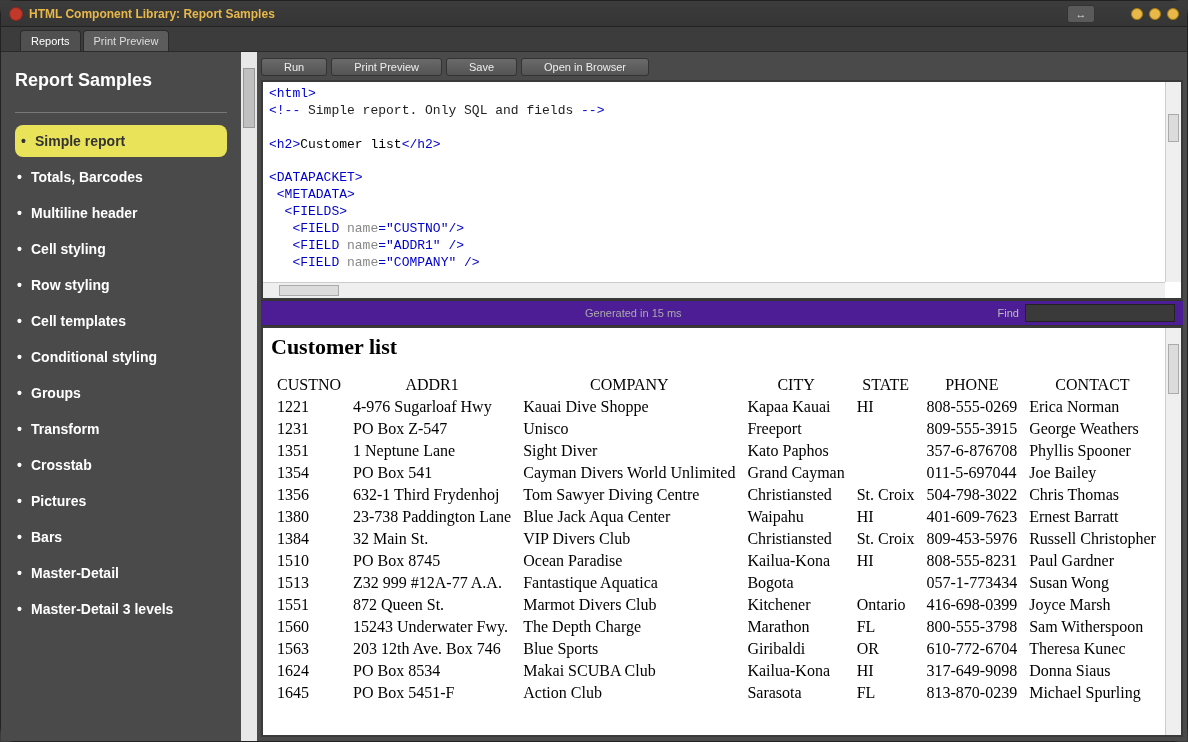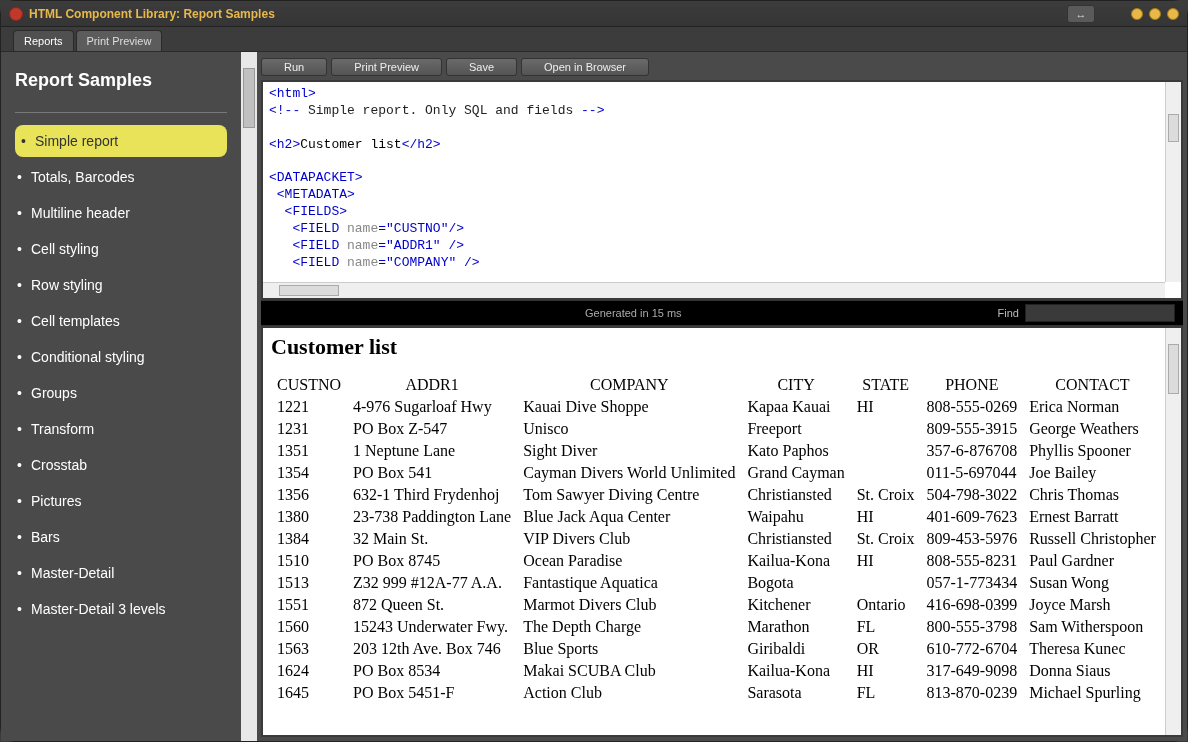--- a/index.html
+++ b/index.html
@@ -47,21 +47,21 @@
   color: #ddd; font-size: 11px;
 }
 .winbtns .circle {
   width: 12px; height: 12px; border-radius: 50%;
   background: #e8b84a; border: 1px solid #a67d0c;
 }
 .tabrow {
   height: 24px;
   background: #3c3c3c;
   display: flex; align-items: flex-end;
-  padding-left: 12px;
+  padding-left: 19px;
 }
 .tab {
   padding: 4px 10px;
   background: #5c5c5c;
   color: #ddd;
   font-size: 11px;
   border-top-left-radius: 4px;
   border-top-right-radius: 4px;
   margin-right: 2px;
   border: 1px solid #2a2a2a;
@@ -90,21 +90,21 @@
   font-size: 18px;
   font-weight: bold;
   margin-bottom: 6px;
   border-bottom: 1px solid #777;
   padding-bottom: 21px;
 }
 .sample-list { list-style: none; margin-top: 12px;}
 .sample-list li {
   color: #fff;
   font-size: 14px;
-  font-weight: normal;
+  font-weight: bold;
   padding: 8px 4px 8px 16px;
   margin: 4px 0;
   border-radius: 8px;
   position: relative;
   cursor: pointer;
 }
 .sample-list li::before {
   content: "•";
   position: absolute; left: 2px; top: 8px;
   color: #fff;
@@ -162,21 +162,21 @@
 .codepane .vsb {
   position: absolute; right: 0; top: 0; bottom: 16px; width: 16px;
   background: #efefef; border-left: 1px solid #ccc;
 }
 .codepane .vsb .thumb {
   position: absolute; left: 2px; right: 2px; top: 32px; height: 28px;
   background: #dcdcdc; border: 1px solid #aaa;
 }
 .statusbar {
   height: 26px;
-  background: #000000;
+  background: #4c1d95;
   display: flex; align-items: center;
   color: #bbb;
   font-size: 11px;
   padding: 0 8px;
   border-top: 1px solid #333;
   border-bottom: 1px solid #333;
 }
 .statusbar .gen { flex: 1; text-align: center; color: #aaa;}
 .statusbar input {
   background: #3a3a3a; border: 1px solid #222;

